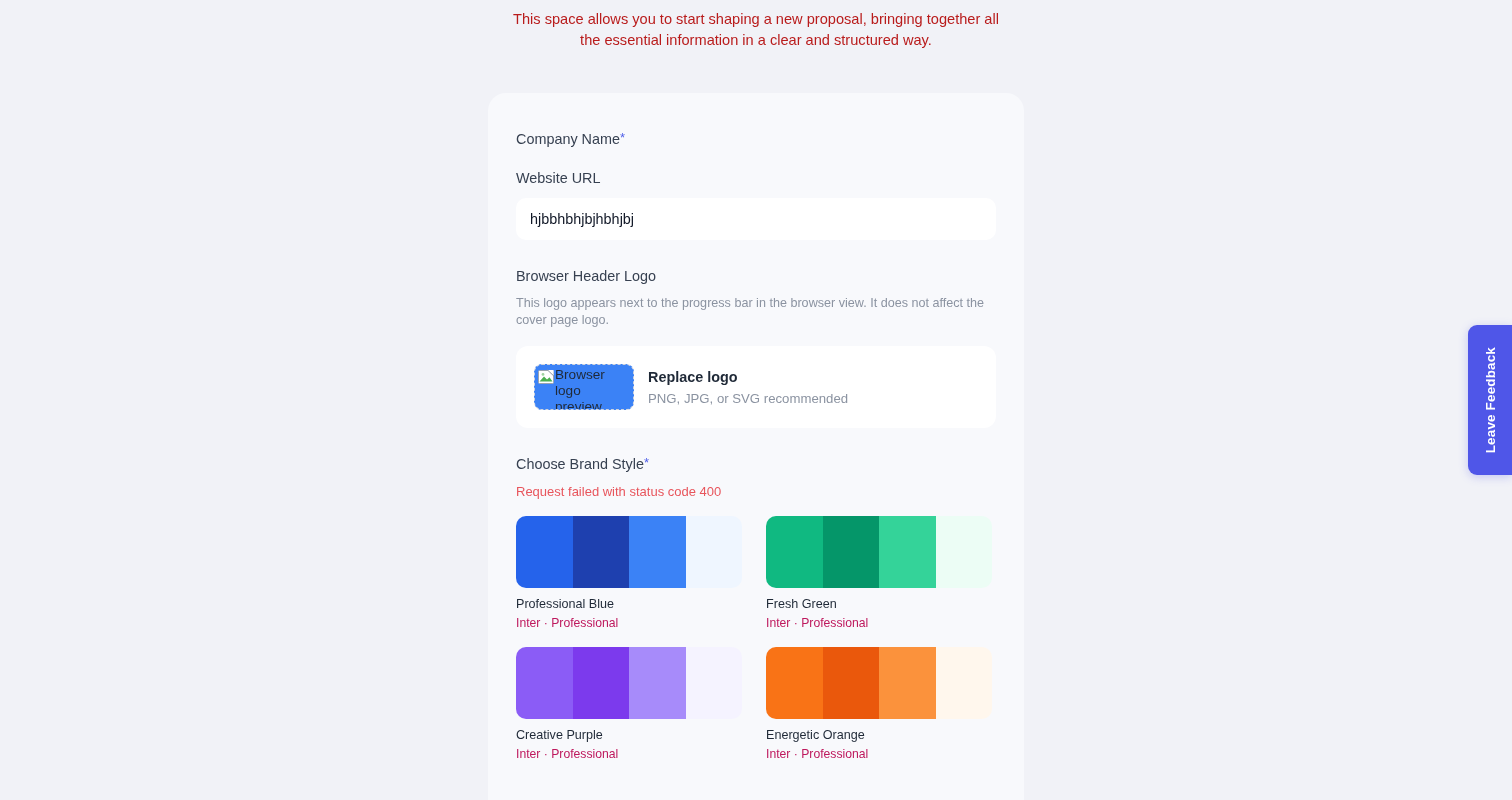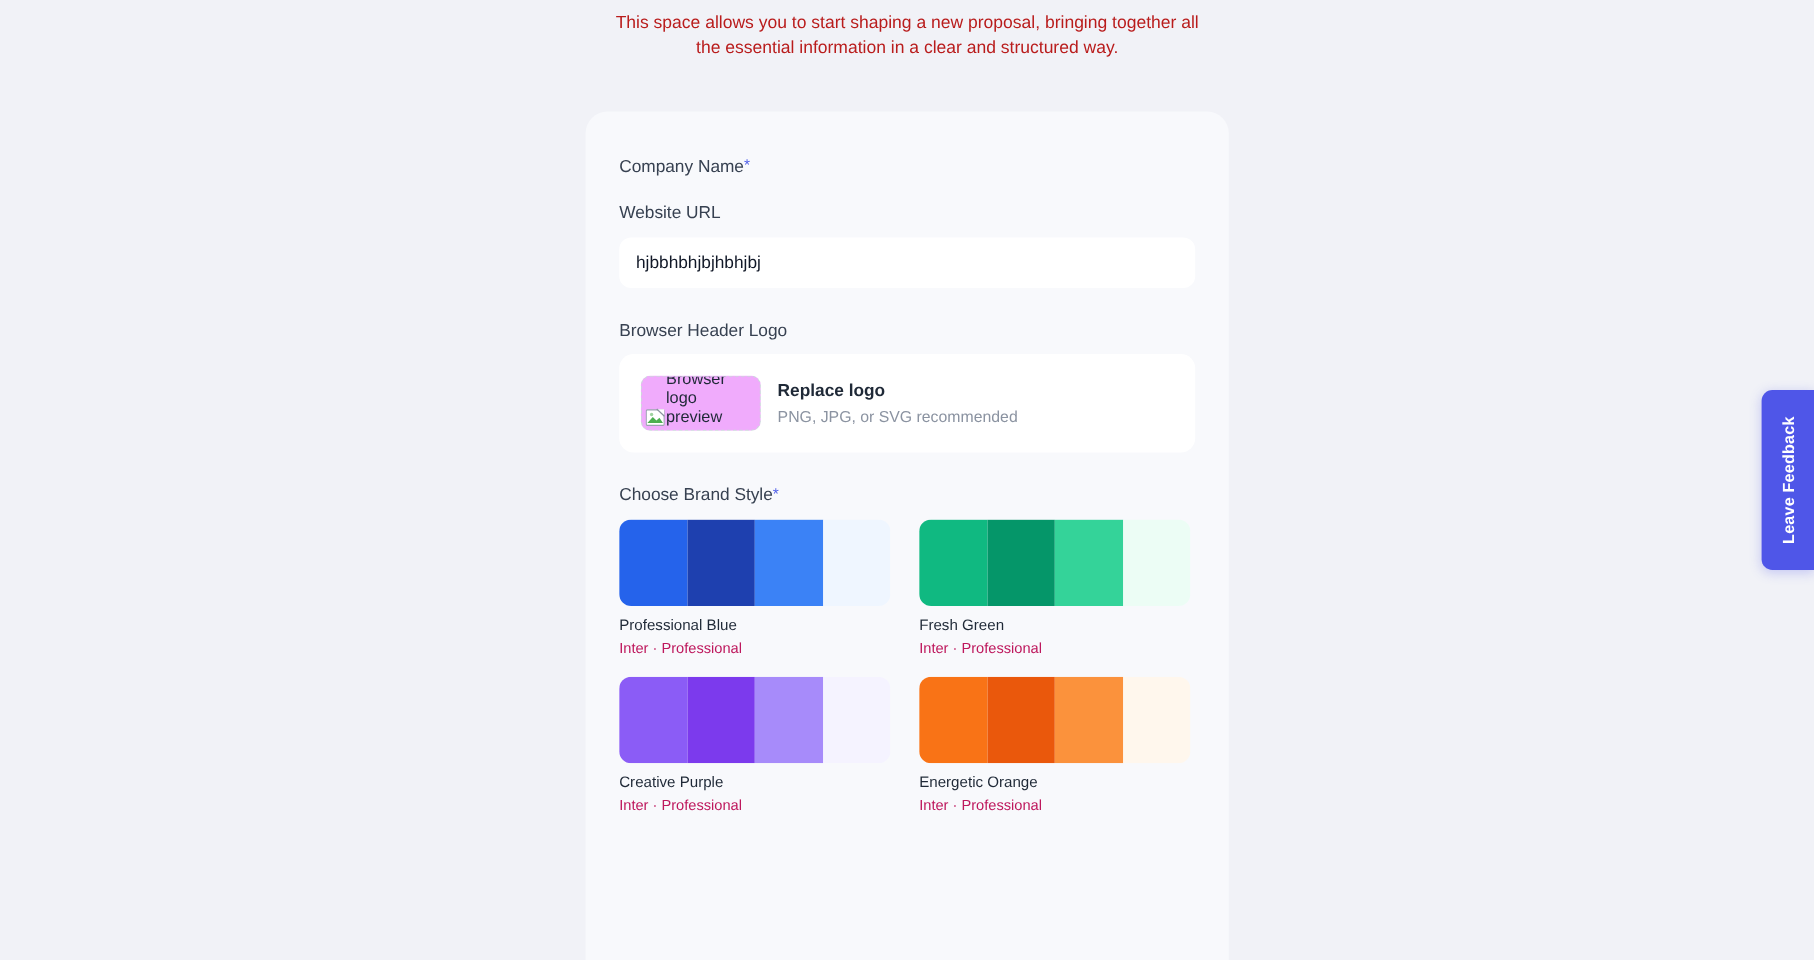--- a/index.html
+++ b/index.html
@@ -95,25 +95,25 @@
     align-items: center;
     gap: 14px;
     height: 82px;
   }
   .logo-preview {
     width: 100px;
     height: 46px;
     border: 1px dashed #cfd4de;
     border-radius: 8px;
     display: flex;
-    align-items: flex-end;
+    align-items: flex-start;
     padding: 2px 3px;
     overflow: hidden;
     flex: 0 0 auto;
-    background: #f0abfc;
+    background: #3b82f6;
   }
   .broken-img-glyph {
     width: 16px;
     height: 16px;
     flex: 0 0 auto;
     margin-top: 2px;
     margin-right: 1px;
   }
   .alt-text {
     font-size: 13.6px;
@@ -215,20 +215,21 @@
       </div>
     </div>
 
     <div class="field-block last">
       <div class="field-label">Website URL</div>
       <input class="text-input" type="text" value="hjbbhbhjbjhbhjbj" style="">
     </div>
 
     <div>
       <div class="logo-section-title">Browser Header Logo</div>
+      <div class="logo-help">This logo appears next to the progress bar in the browser view. It does not affect the cover page logo.</div>
 
       <div class="logo-box">
         <div class="logo-preview">
           <svg class="broken-img-glyph" viewBox="0 0 16 16">
             <rect x="0.5" y="1.5" width="15" height="13" rx="1" fill="#ffffff" stroke="#9aa3b0" stroke-width="1"></rect>
             <circle cx="5" cy="5.4" r="1.4" fill="#9fd3a0"></circle>
             <path d="M1.5 12.5 L6 7.5 L9 10.5 L11.5 8.2 L14.5 12.5 Z" fill="#4caf50"></path>
             <path d="M9.5 1 L15.5 6.5 L15.5 1 Z" fill="#ffffff"></path>
             <path d="M9.3 0.8 L15.7 6.9" stroke="#8a929f" stroke-width="1"></path>
           </svg>
@@ -238,20 +239,21 @@
           <div class="replace-title">Replace logo</div>
           <div class="replace-sub">PNG, JPG, or SVG recommended</div>
         </div>
       </div>
     </div>
 
     <div class="brand-section">
       <div class="brand-title">
         <span>Choose Brand Style</span><span class="req-star">*</span>
       </div>
+      <div class="brand-error">Request failed with status code 400</div>
 
       <div class="palette-grid">
 
         <div class="palette-card">
           <div class="swatch-strip">
             <div class="swatch" style="background: rgb(37, 99, 235);"></div>
             <div class="swatch" style="background: rgb(30, 64, 175);"></div>
             <div class="swatch" style="background: rgb(59, 130, 246);"></div>
             <div class="swatch" style="background: rgb(239, 246, 255);"></div>
           </div>

